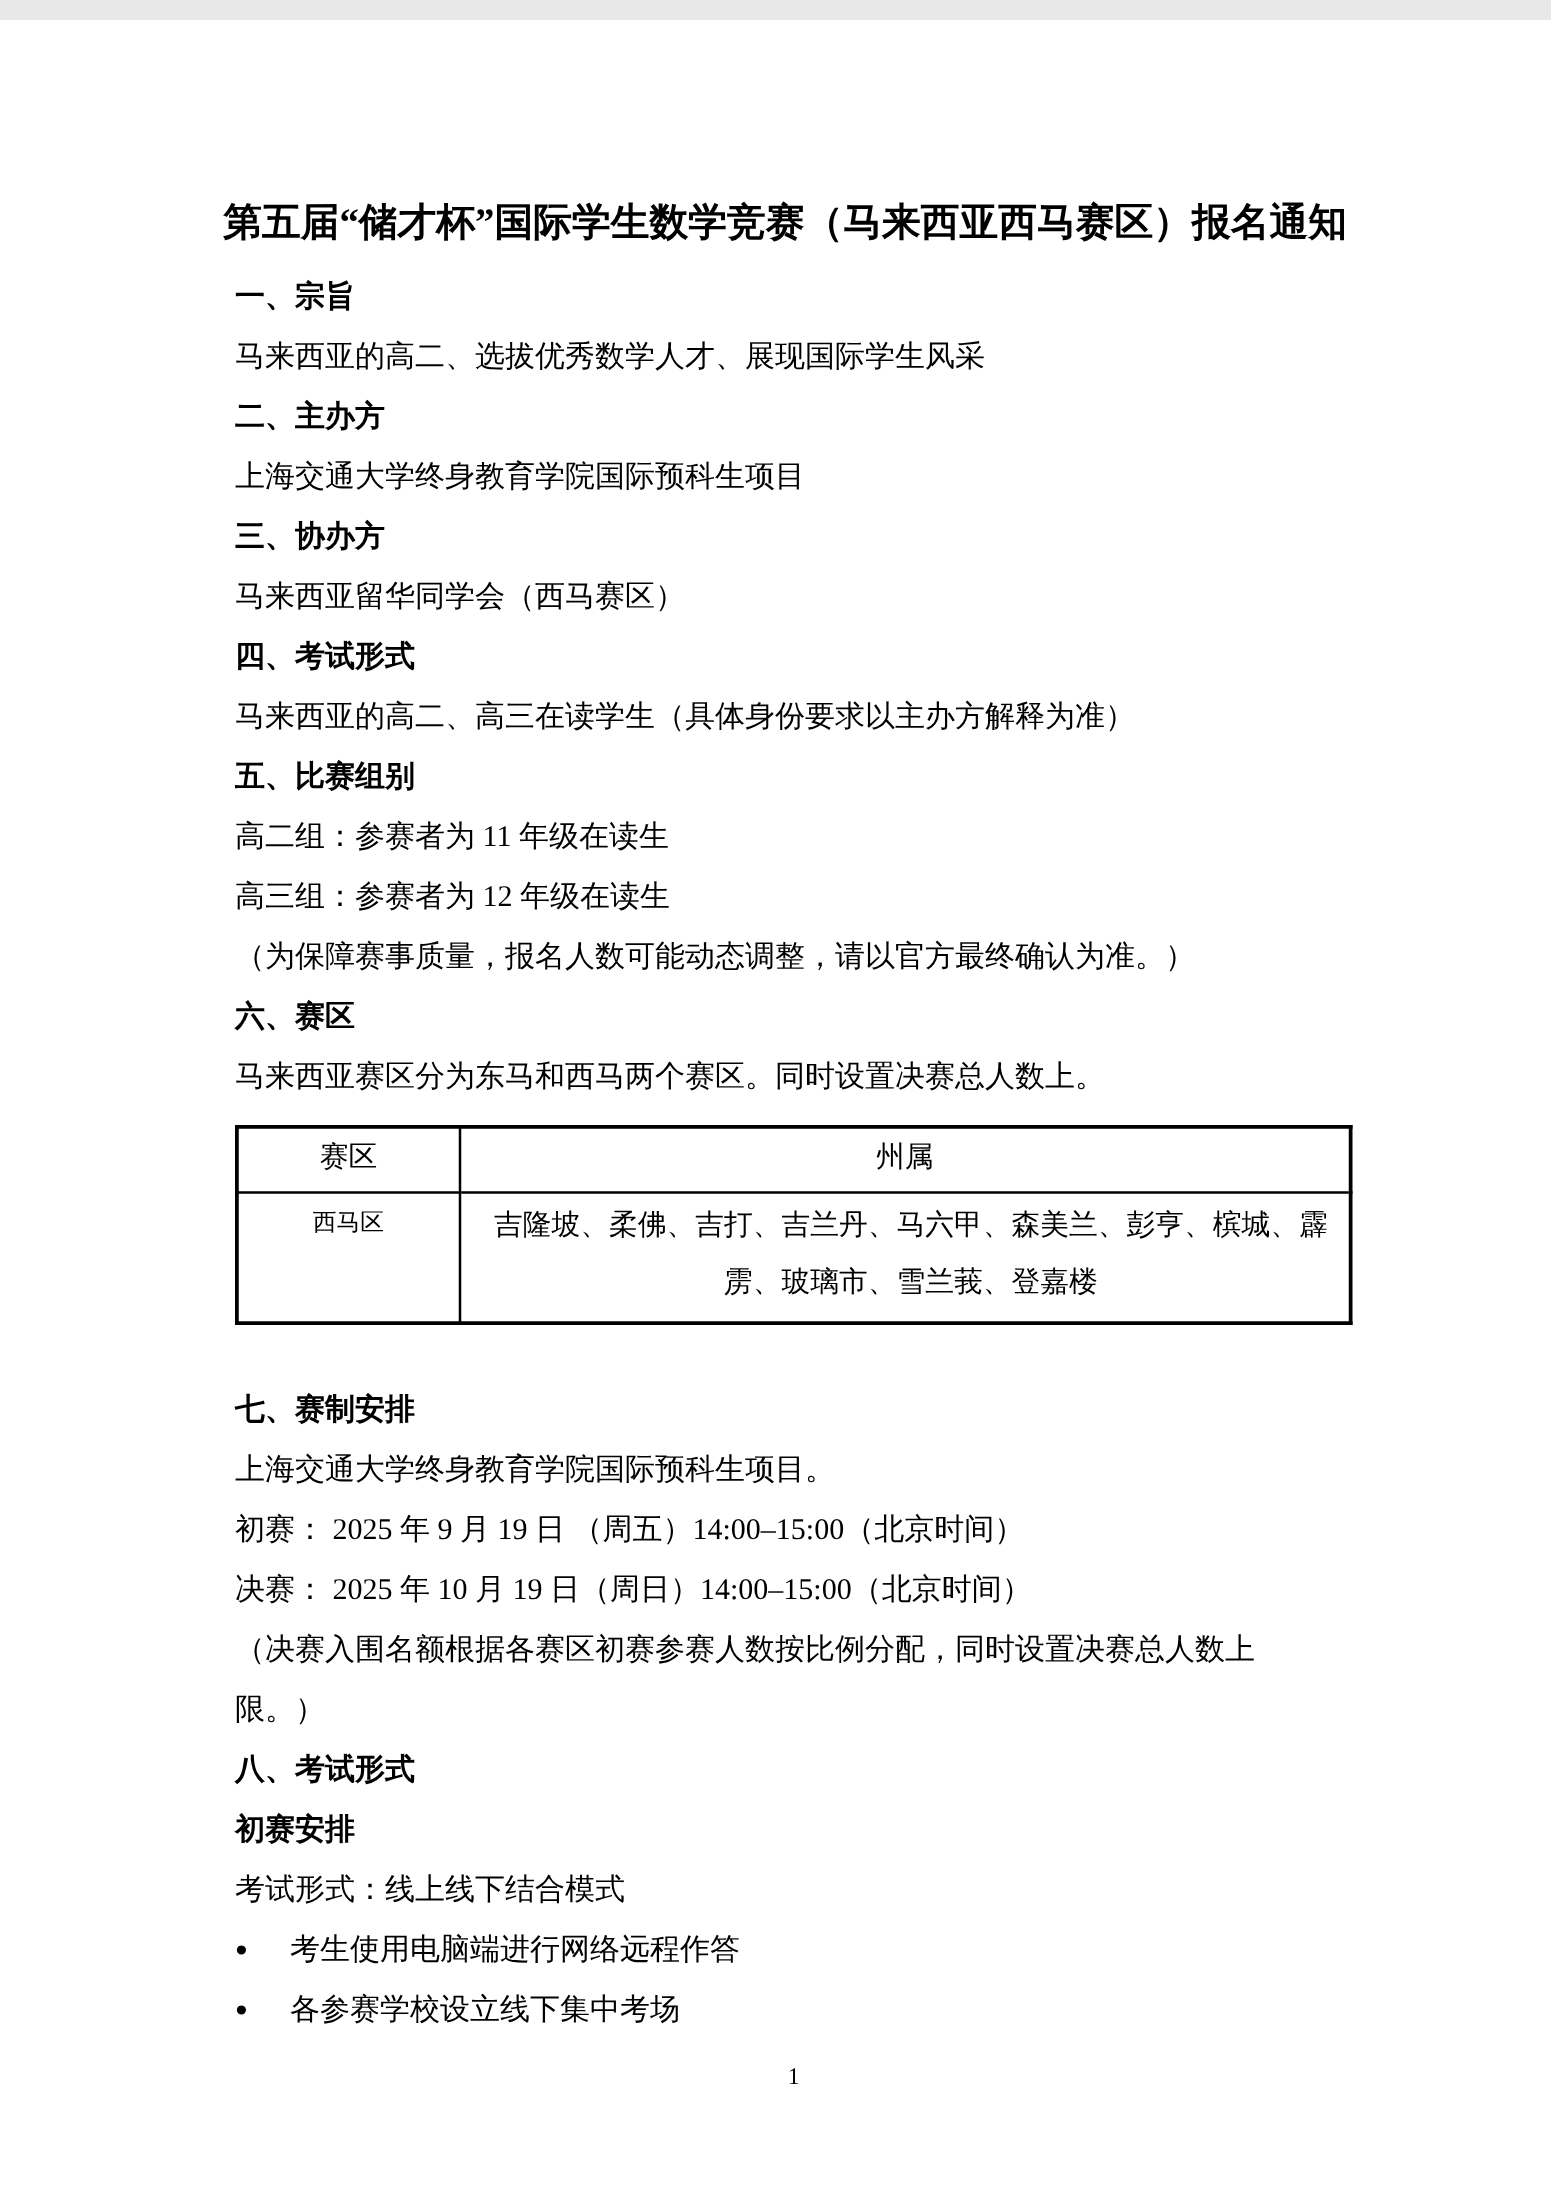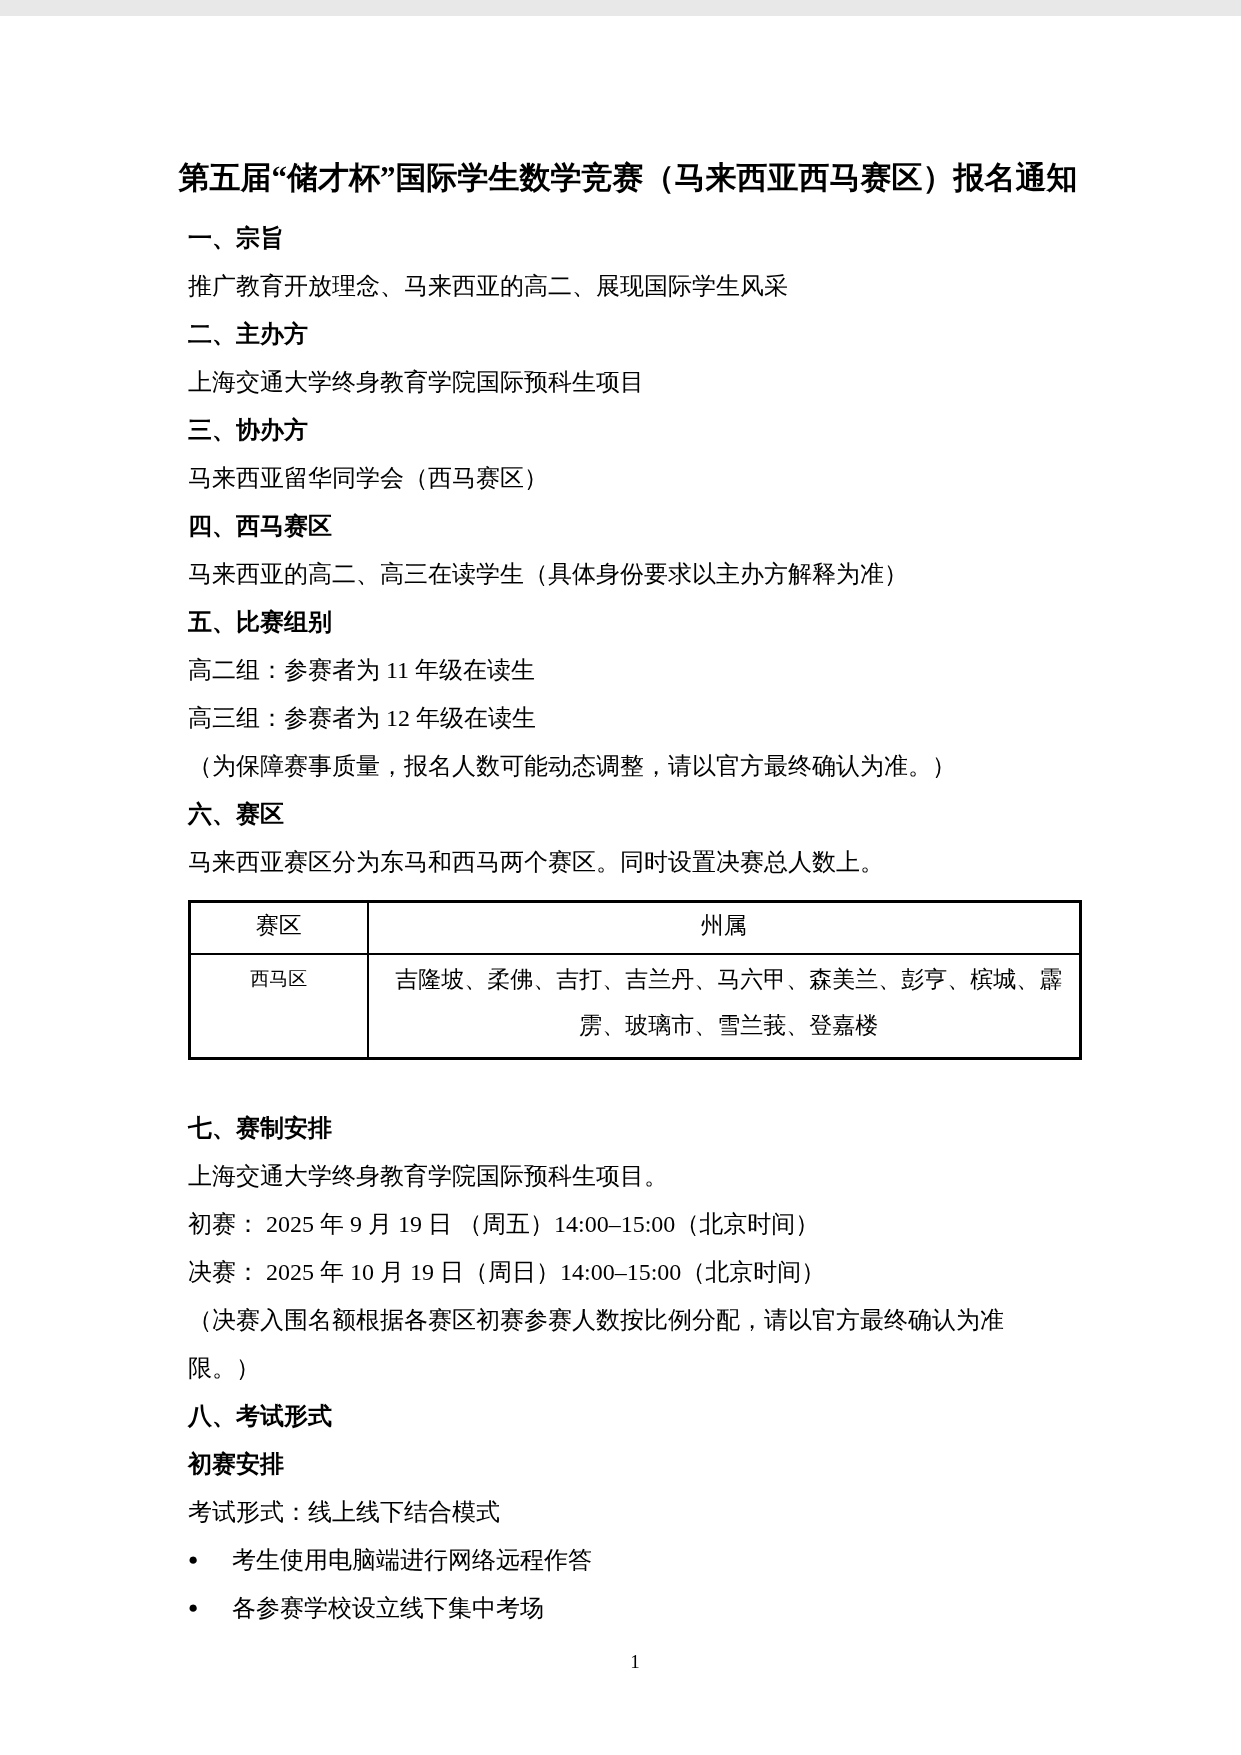--- a/index.html
+++ b/index.html
@@ -82,29 +82,29 @@
 </style>
 </head>
 <body>
 
 <div class="page">
   <div class="content">
 
     <h1 class="title">第五届“储才杯”国际学生数学竞赛（马来西亚西马赛区）报名通知</h1>
 
     <p class="line head">一、宗旨</p>
-    <p class="line">推广教育开放理念、马来西亚的高二、展现国际学生风采</p>
+    <p class="line">马来西亚的高二、选拔优秀数学人才、展现国际学生风采</p>
 
     <p class="line head">二、主办方</p>
     <p class="line">上海交通大学终身教育学院国际预科生项目</p>
 
     <p class="line head">三、协办方</p>
     <p class="line">马来西亚留华同学会（西马赛区）</p>
 
-    <p class="line head">四、西马赛区</p>
+    <p class="line head">四、考试形式</p>
     <p class="line">马来西亚的高二、高三在读学生（具体身份要求以主办方解释为准）</p>
 
     <p class="line head">五、比赛组别</p>
     <p class="line">高二组：参赛者为 11 年级在读生</p>
     <p class="line">高三组：参赛者为 12 年级在读生</p>
     <p class="line">（为保障赛事质量，报名人数可能动态调整，请以官方最终确认为准。）</p>
 
     <p class="line head">六、赛区</p>
     <p class="line">马来西亚赛区分为东马和西马两个赛区。同时设置决赛总人数上。</p>
 
@@ -124,21 +124,21 @@
           <td class="cell-region">西马区</td>
           <td class="cell-states">吉隆坡、柔佛、吉打、吉兰丹、马六甲、森美兰、彭亨、槟城、霹雳、玻璃市、雪兰莪、登嘉楼</td>
         </tr>
       </tbody>
     </table>
 
     <p class="line head">七、赛制安排</p>
     <p class="line">上海交通大学终身教育学院国际预科生项目。</p>
     <p class="line">初赛： 2025 年 9 月 19 日 （周五）14:00–15:00（北京时间）</p>
     <p class="line">决赛： 2025 年 10 月 19 日（周日）14:00–15:00（北京时间）</p>
-    <p class="line">（决赛入围名额根据各赛区初赛参赛人数按比例分配，请以官方最终确认为准</p>
+    <p class="line">（决赛入围名额根据各赛区初赛参赛人数按比例分配，同时设置决赛总人数上</p>
     <p class="line">限。）</p>
 
     <p class="line head">八、考试形式</p>
     <p class="line head">初赛安排</p>
     <p class="line">考试形式：线上线下结合模式</p>
 
     <p class="line bullet-row">
       <span class="bullet-glyph">●</span><span>考生使用电脑端进行网络远程作答</span>
     </p>
     <p class="line bullet-row">

